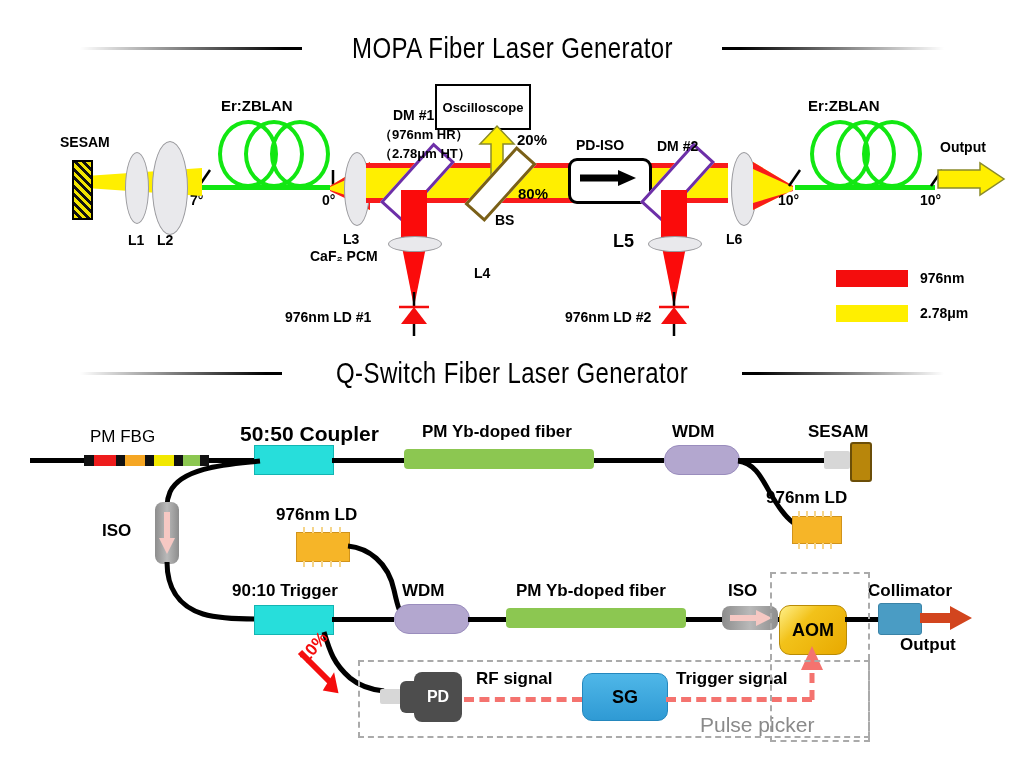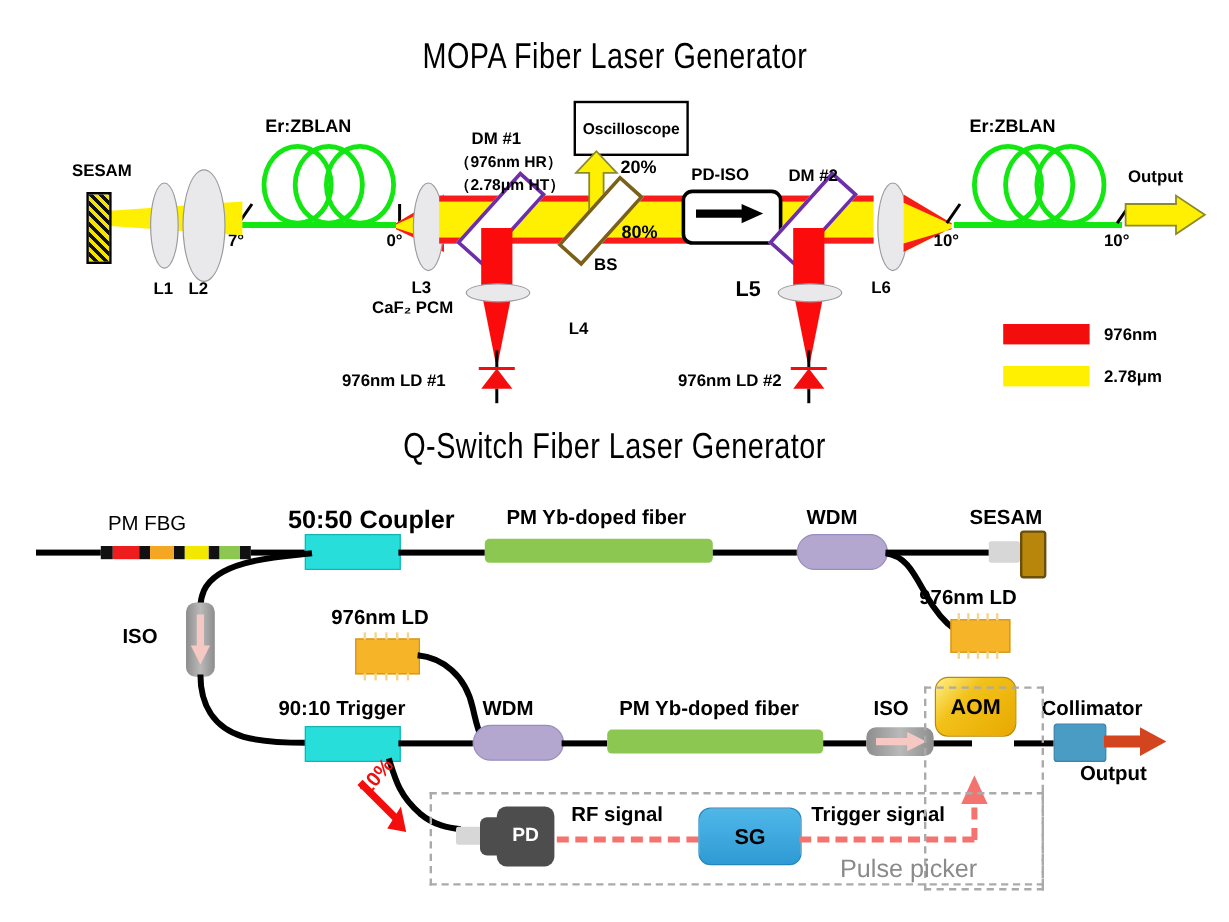--- a/index.html
+++ b/index.html
@@ -2,21 +2,21 @@
 <html><head>
 <meta charset="utf-8">
 <style>
   html,body{margin:0;padding:0;background:#fff;}
   body{width:1024px;height:768px;position:relative;overflow:hidden;
        font-family:"Liberation Sans",sans-serif;color:#000;}
   .abs{position:absolute;}
   .lbl{position:absolute;font-weight:bold;white-space:nowrap;line-height:1;}
 
   
-  .title-wrap{position:absolute;left:0;width:1024px;display:flex;align-items:center;justify-content:flex-end;flex-direction:column;}
+  .title-wrap{position:absolute;left:0;width:1024px;display:flex;align-items:center;justify-content:flex-end;}
   .title-txt{font-size:30px;font-weight:normal;white-space:nowrap;padding:0 10px;
              transform:scaleX(.80);transform-origin:center;letter-spacing:.5px;}
   .rule-l,.rule-r{height:3px;flex:1;}
   .rule-l{background:linear-gradient(to right,rgba(255,255,255,0) 0%,#000 92%);}
   .rule-r{background:linear-gradient(to left,rgba(255,255,255,0) 0%,#000 92%);}
   .rule-pad{width:80px;}
 
   
   .beam{position:absolute;background:#ffef00;border-top:5px solid #f81b1b;border-bottom:5px solid #f81b1b;}
   .redbeam{position:absolute;background:#fb0b0b;}
@@ -137,21 +137,21 @@
 <div class="lbl" style="left:474px;top:232px;font-size:14px;margin-top:34px;">L4</div>
 
 <svg style="left:395px;top:292px;width:40px;height:44px;">
   <line x1="19" y1="0" x2="19" y2="14" stroke="#000" stroke-width="2.5"></line>
   <line x1="4" y1="15" x2="34" y2="15" stroke="#f40d0d" stroke-width="2.5"></line>
   <polygon points="6,32 32,32 19,15" fill="#f40d0d"></polygon>
   <line x1="19" y1="32" x2="19" y2="44" stroke="#000" stroke-width="2.5"></line>
 </svg>
 <div class="lbl" style="left:285px;top:310px;font-size:14px;">976nm LD #1</div>
 
-<div class="osc" style="left:478px;top:84px;width:92px;height:42px;">
+<div class="osc" style="left:435px;top:84px;width:92px;height:42px;">
   <span>Oscilloscope</span>
 </div>
 
 <svg style="left:480px;top:126px;width:34px;height:66px;">
   <polygon points="11,66 11,18 0,18 17,0 34,18 23,18 23,66" fill="#ffef00" stroke="#8a8a2a" stroke-width="1.5"></polygon>
 </svg>
 <div class="lbl" style="left:517px;top:132px;font-size:15px;">20%</div>
 <div class="lbl" style="left:518px;top:186px;font-size:15px;">80%</div>
 
 <div class="bs" style="left:487px;top:145px;width:21px;height:72px;transform:rotate(42deg);"></div>
@@ -317,21 +317,21 @@
 
 <div class="fiberline" style="left:686px;top:617px;width:36px;height:5px;"></div>
 <div class="isoblk" style="left:722px;top:606px;width:56px;height:24px;"></div>
 <svg style="left:730px;top:610px;width:42px;height:16px;">
   <polygon points="0,5 26,5 26,0 42,8 26,16 26,11 0,11" fill="#f6c8c3"></polygon>
 </svg>
 <div class="lbl" style="left:728px;top:582px;font-size:17px;">ISO</div>
 
 <div class="fiberline" style="left:778px;top:617px;width:32px;height:5px;"></div>
 
-<div class="aom" style="left:779px;top:564px;width:66px;height:48px;border-radius:11px;">
+<div class="aom" style="left:779px;top:605px;width:66px;height:48px;border-radius:11px;">
   <span>AOM</span>
 </div>
 
 <div class="fiberline" style="left:845px;top:617px;width:33px;height:5px;"></div>
 <div class="collim" style="left:878px;top:603px;width:42px;height:30px;"></div>
 <div class="lbl" style="left:868px;top:582px;font-size:17px;">Collimator</div>
 <svg style="left:920px;top:606px;width:52px;height:24px;">
   <polygon points="0,7 30,7 30,0 52,12 30,24 30,17 0,17" fill="#d2451e"></polygon>
 </svg>
 <div class="lbl" style="left:900px;top:636px;font-size:17px;">Output</div>

